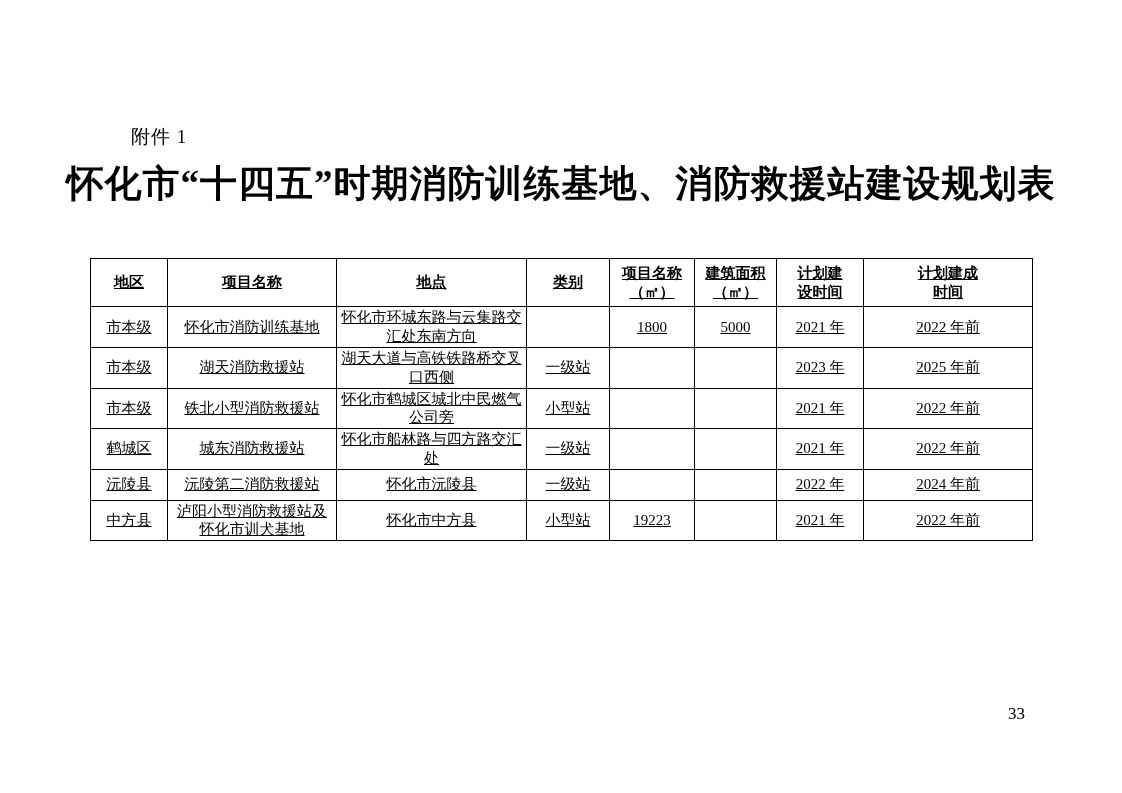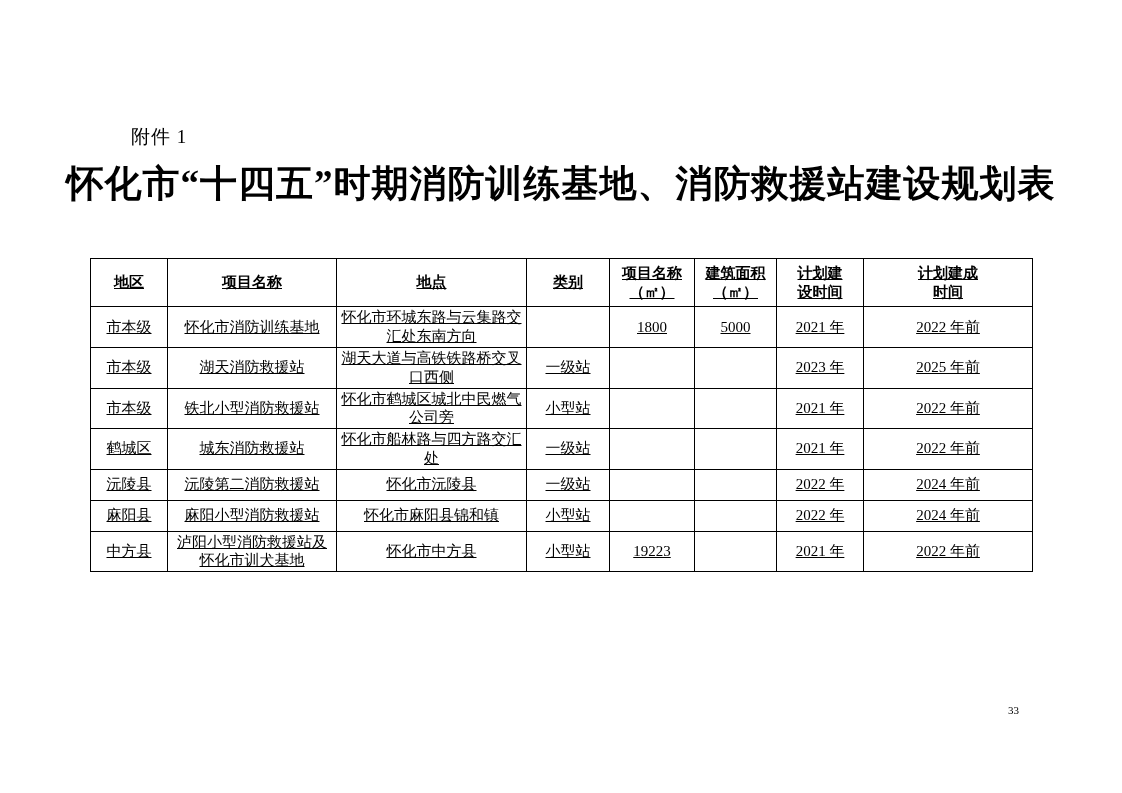--- a/index.html
+++ b/index.html
@@ -70,21 +70,21 @@
   .col-place   { width: 190px; }
   .col-type    { width: 83px; }
   .col-land    { width: 85px; }
   .col-build   { width: 82px; }
   .col-start   { width: 87px; }
   .col-finish  { width: 169px; }
   .page-number {
     position: absolute;
     left: 1008px;
     top: 704px;
-    font-size: 11px;
+    font-size: 17px;
   }
 </style>
 </head>
 <body>
 
 <div class="page">
 
   <div class="attachment-label">附件 1</div>
 
   <div class="doc-title">怀化市“十四五”时期消防训练基地、消防救援站建设规划表</div>
@@ -161,30 +161,20 @@
         <td>沅陵县</td>
         <td>沅陵第二消防救援站</td>
         <td>怀化市沅陵县</td>
         <td>一级站</td>
         <td></td>
         <td></td>
         <td>2022 年</td>
         <td>2024 年前</td>
       </tr>
       <tr>
-        <td>麻阳县</td>
-        <td>麻阳小型消防救援站</td>
-        <td>怀化市麻阳县锦和镇</td>
-        <td>小型站</td>
-        <td></td>
-        <td></td>
-        <td>2022 年</td>
-        <td>2024 年前</td>
-      </tr>
-      <tr>
         <td>中方县</td>
         <td>泸阳小型消防救援站及怀化市训犬基地</td>
         <td>怀化市中方县</td>
         <td>小型站</td>
         <td>19223</td>
         <td></td>
         <td>2021 年</td>
         <td>2022 年前</td>
       </tr>
     </tbody>

